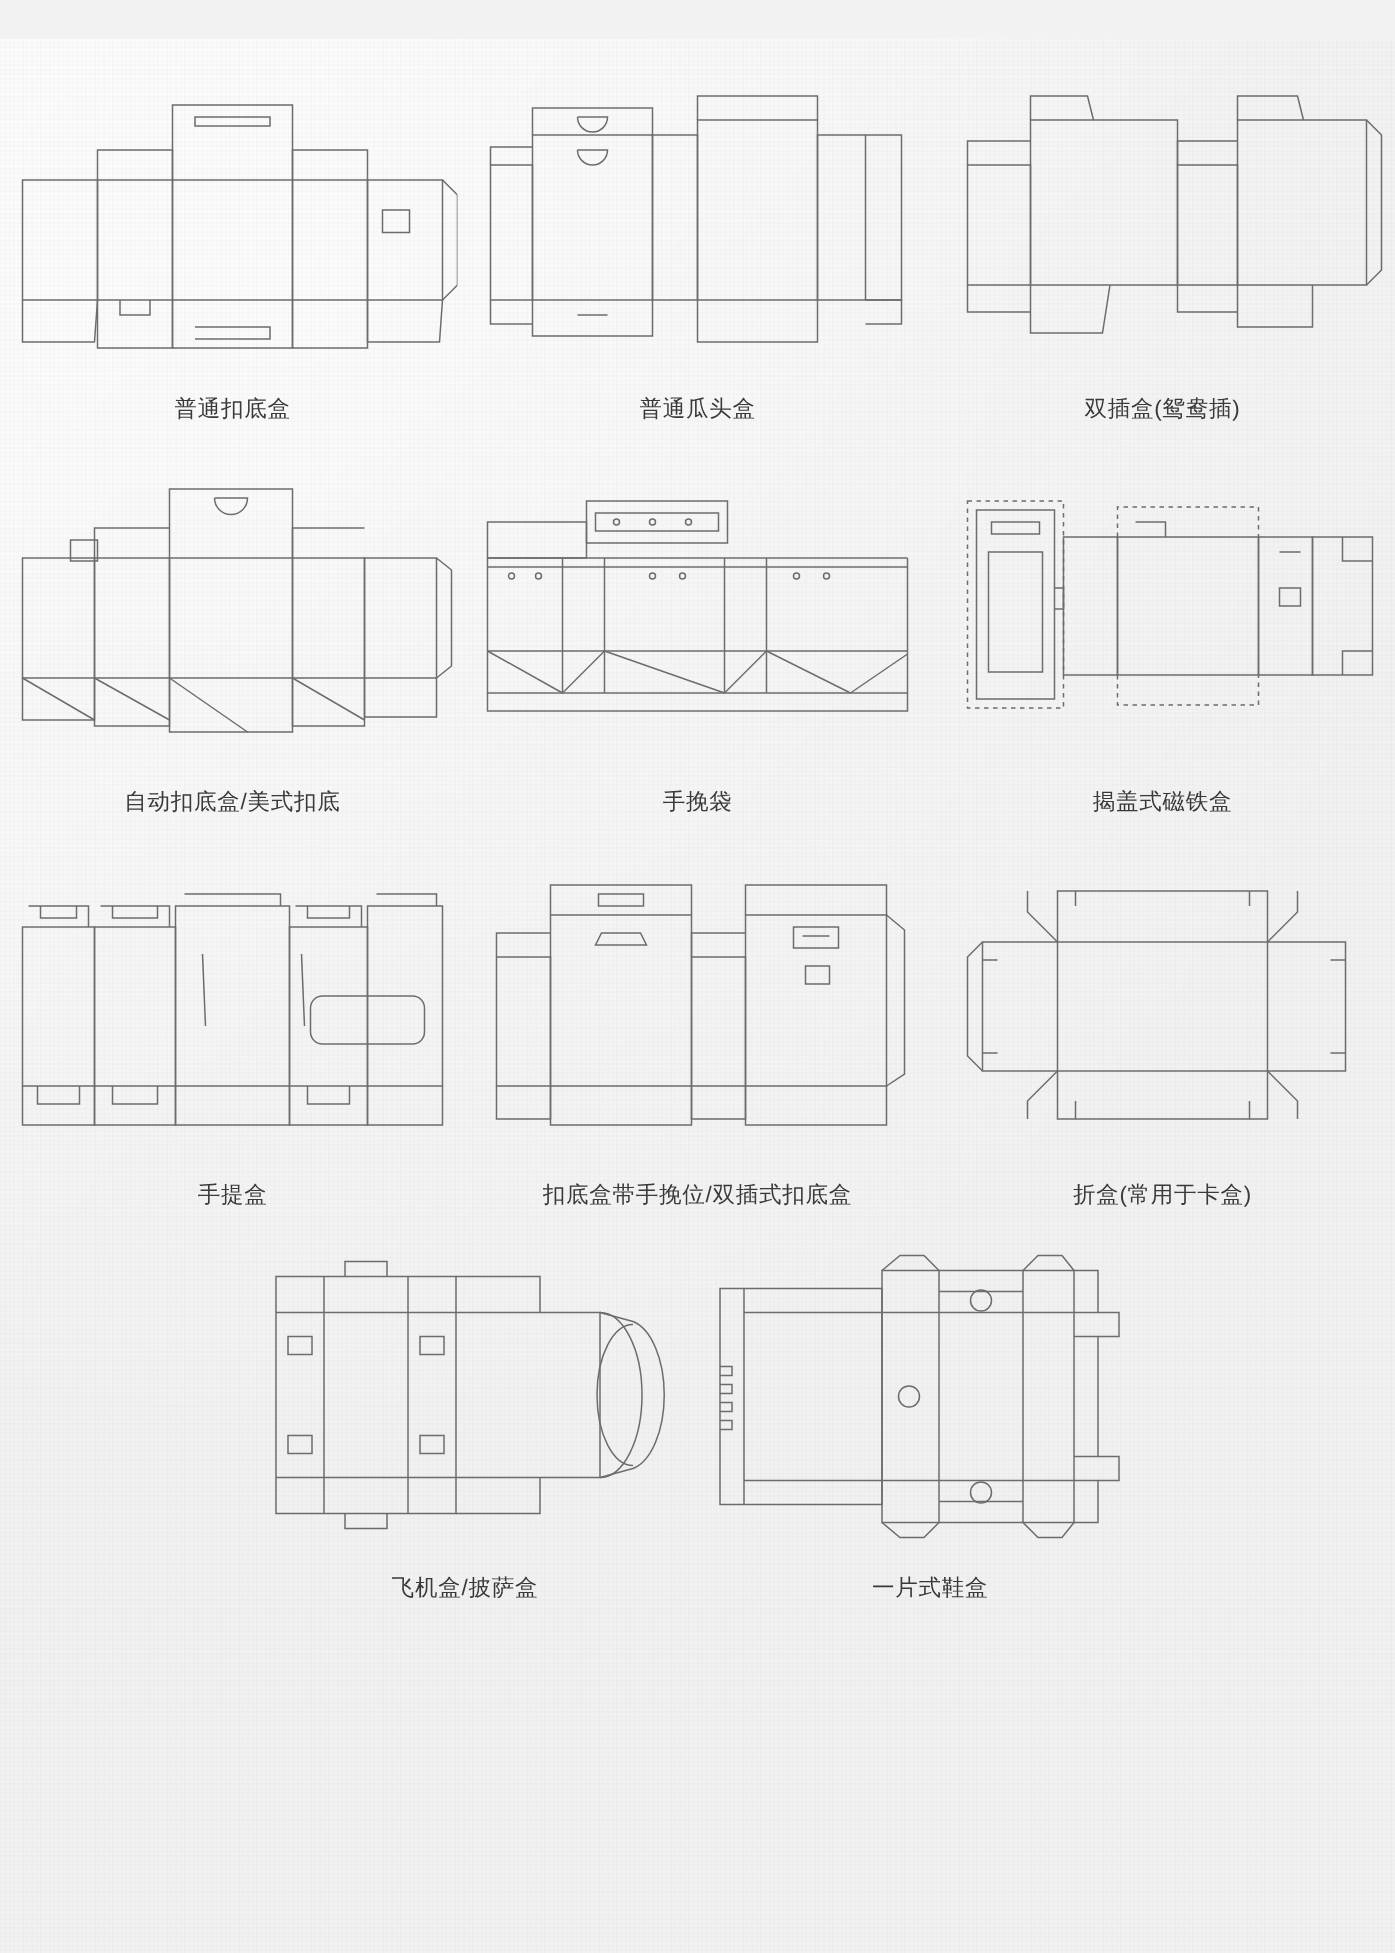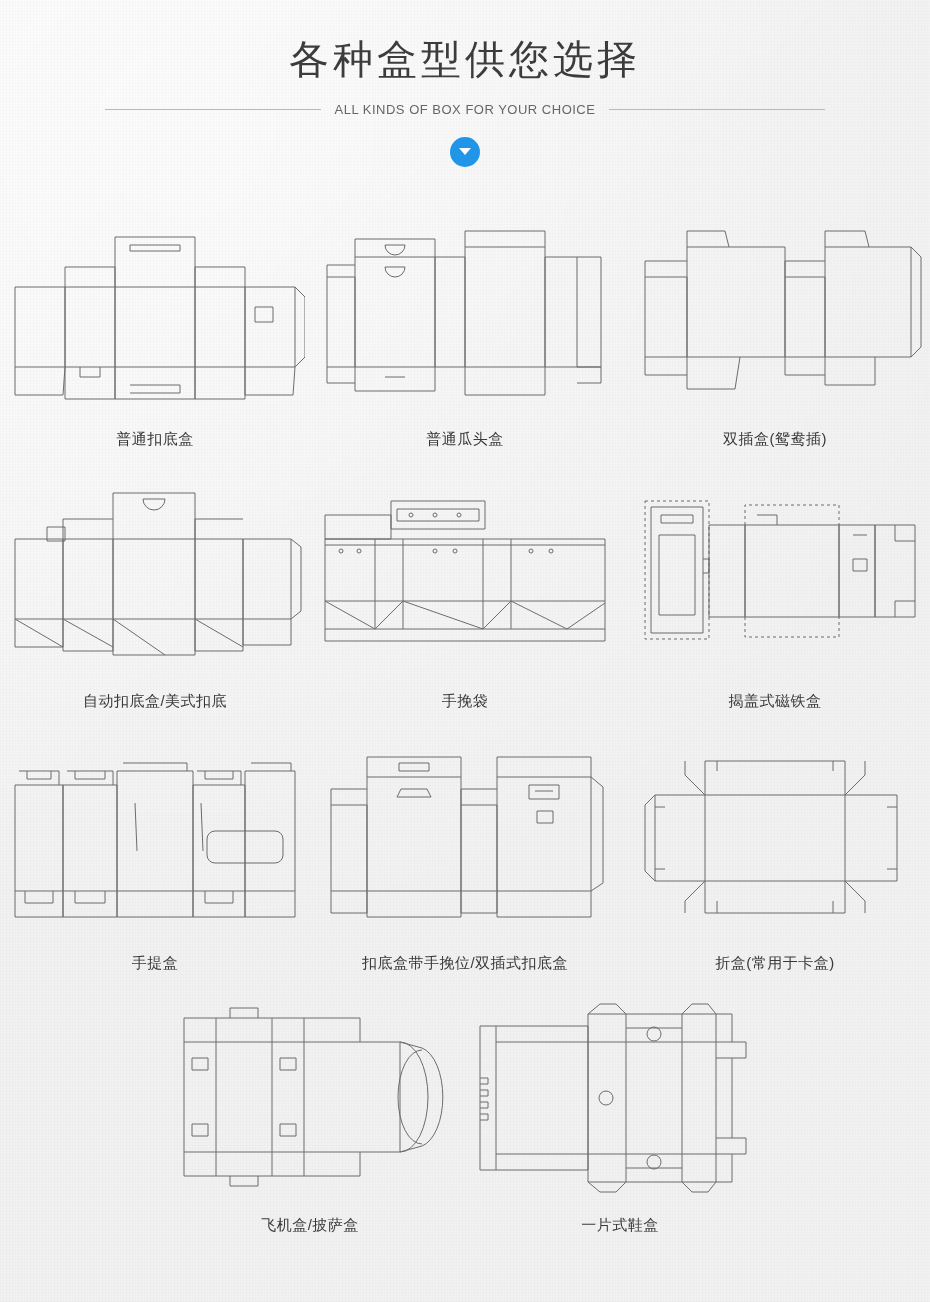--- a/index.html
+++ b/index.html
@@ -113,35 +113,20 @@
     grid-template-columns: 310px 310px;
     justify-content: center;
     margin-left: 0;
   }
 </style>
 </head>
 <body>
 
 <div class="page">
 
-  <div class="header">
-    <h1 class="title-cn">各种盒型供您选择</h1>
-    <div class="subtitle-row">
-      <div class="rule"></div>
-      <div class="subtitle-en">ALL KINDS OF BOX FOR YOUR CHOICE</div>
-      <div class="rule"></div>
-    </div>
-    <div class="arrow-wrap">
-      <div class="arrow-circle">
-        <svg width="14" height="10" viewBox="0 0 14 10" aria-hidden="true">
-          <path d="M1 1 L7 8 L13 1 Z" fill="#ffffff"></path>
-        </svg>
-      </div>
-    </div>
-  </div>
 
   <div class="grid">
 
     <div class="cell">
       <div class="art">
         <svg width="300" height="190" viewBox="0 0 300 190" fill="none" stroke="#6d6d6d" stroke-width="1">
           <g>
             <path d="M10 70 L60 70 L60 150 L10 150 Z"></path>
             <path d="M60 70 L110 70 L110 150 L60 150 Z"></path>
             <path d="M110 70 L190 70 L190 150 L110 150 Z"></path>

